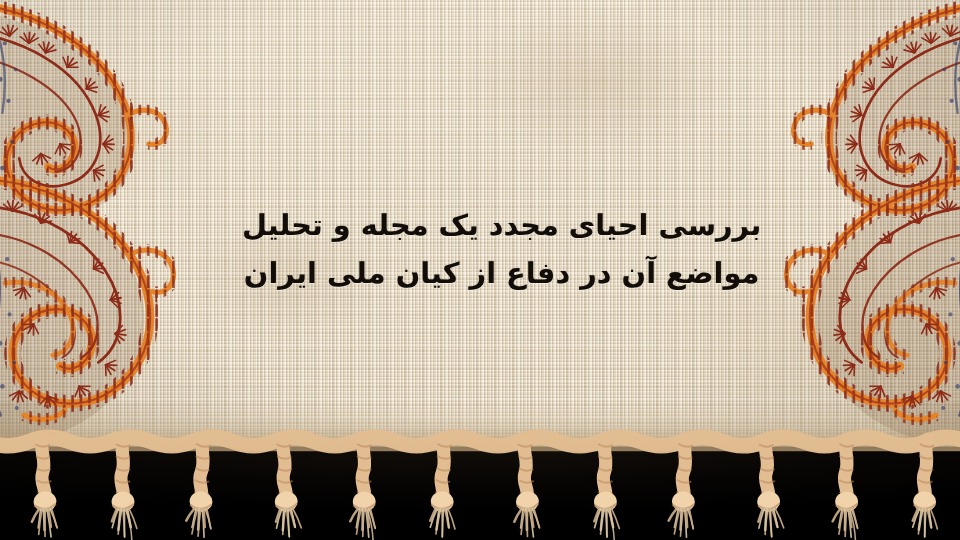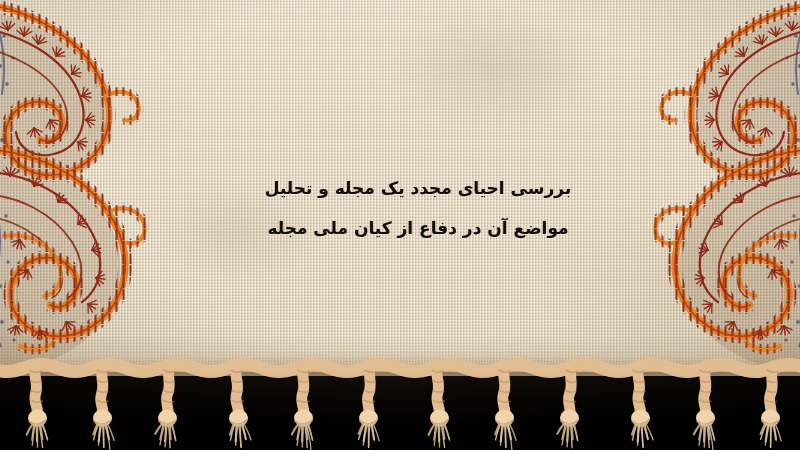--- a/index.html
+++ b/index.html
@@ -112,21 +112,21 @@
     position: absolute;
     left: 0;
     top: 168px;
     width: 800px;
     text-align: center;
     direction: rtl;
     z-index: 6;
   }
   .title-line {
     color: #120d08;
-    font-size: 17px;
+    font-size: 24px;
     line-height: 40px;
     font-weight: 700;
     letter-spacing: 0.2px;
     text-shadow:
       0 1px 0 rgba(255,250,238,0.55),
       0 0 1px rgba(20,14,6,0.35);
     white-space: nowrap;
     padding-left: 36px;
   }
 </style>
@@ -595,16 +595,16 @@
         <path d="M0,54 Q0.96,65.5 1.2,77" fill="none" stroke="#c9ad88" stroke-width="1.4" stroke-linecap="round" opacity="0.92"></path>
         <path d="M1.3,54 Q1.12,65.8 1.4000000000000001,77.6" fill="none" stroke="#d8c3a2" stroke-width="1.4" stroke-linecap="round" opacity="0.92"></path>
         <path d="M2.6,54 Q5.120000000000001,61.6 6.4,69.2" fill="none" stroke="#c9ad88" stroke-width="2.1" stroke-linecap="round" opacity="0.92"></path>
         <path d="M3.9000000000000004,54 Q5.280000000000001,61.9 6.6000000000000005,69.8" fill="none" stroke="#d8c3a2" stroke-width="1.4" stroke-linecap="round" opacity="0.92"></path>
         <path d="M5.2,54 Q9.28,62.2 11.6,70.4" fill="none" stroke="#c9ad88" stroke-width="1.4" stroke-linecap="round" opacity="0.92"></path>
       </g>
     </svg>
 
   <div class="title-block">
     <div class="title-line">بررسی احیای مجدد یک مجله و تحلیل</div>
-    <div class="title-line">مواضع آن در دفاع از کیان ملی مجله</div>
+    <div class="title-line">مواضع آن در دفاع از کیان ملی ایران</div>
   </div>
 
 </div>
 
 </body></html>

